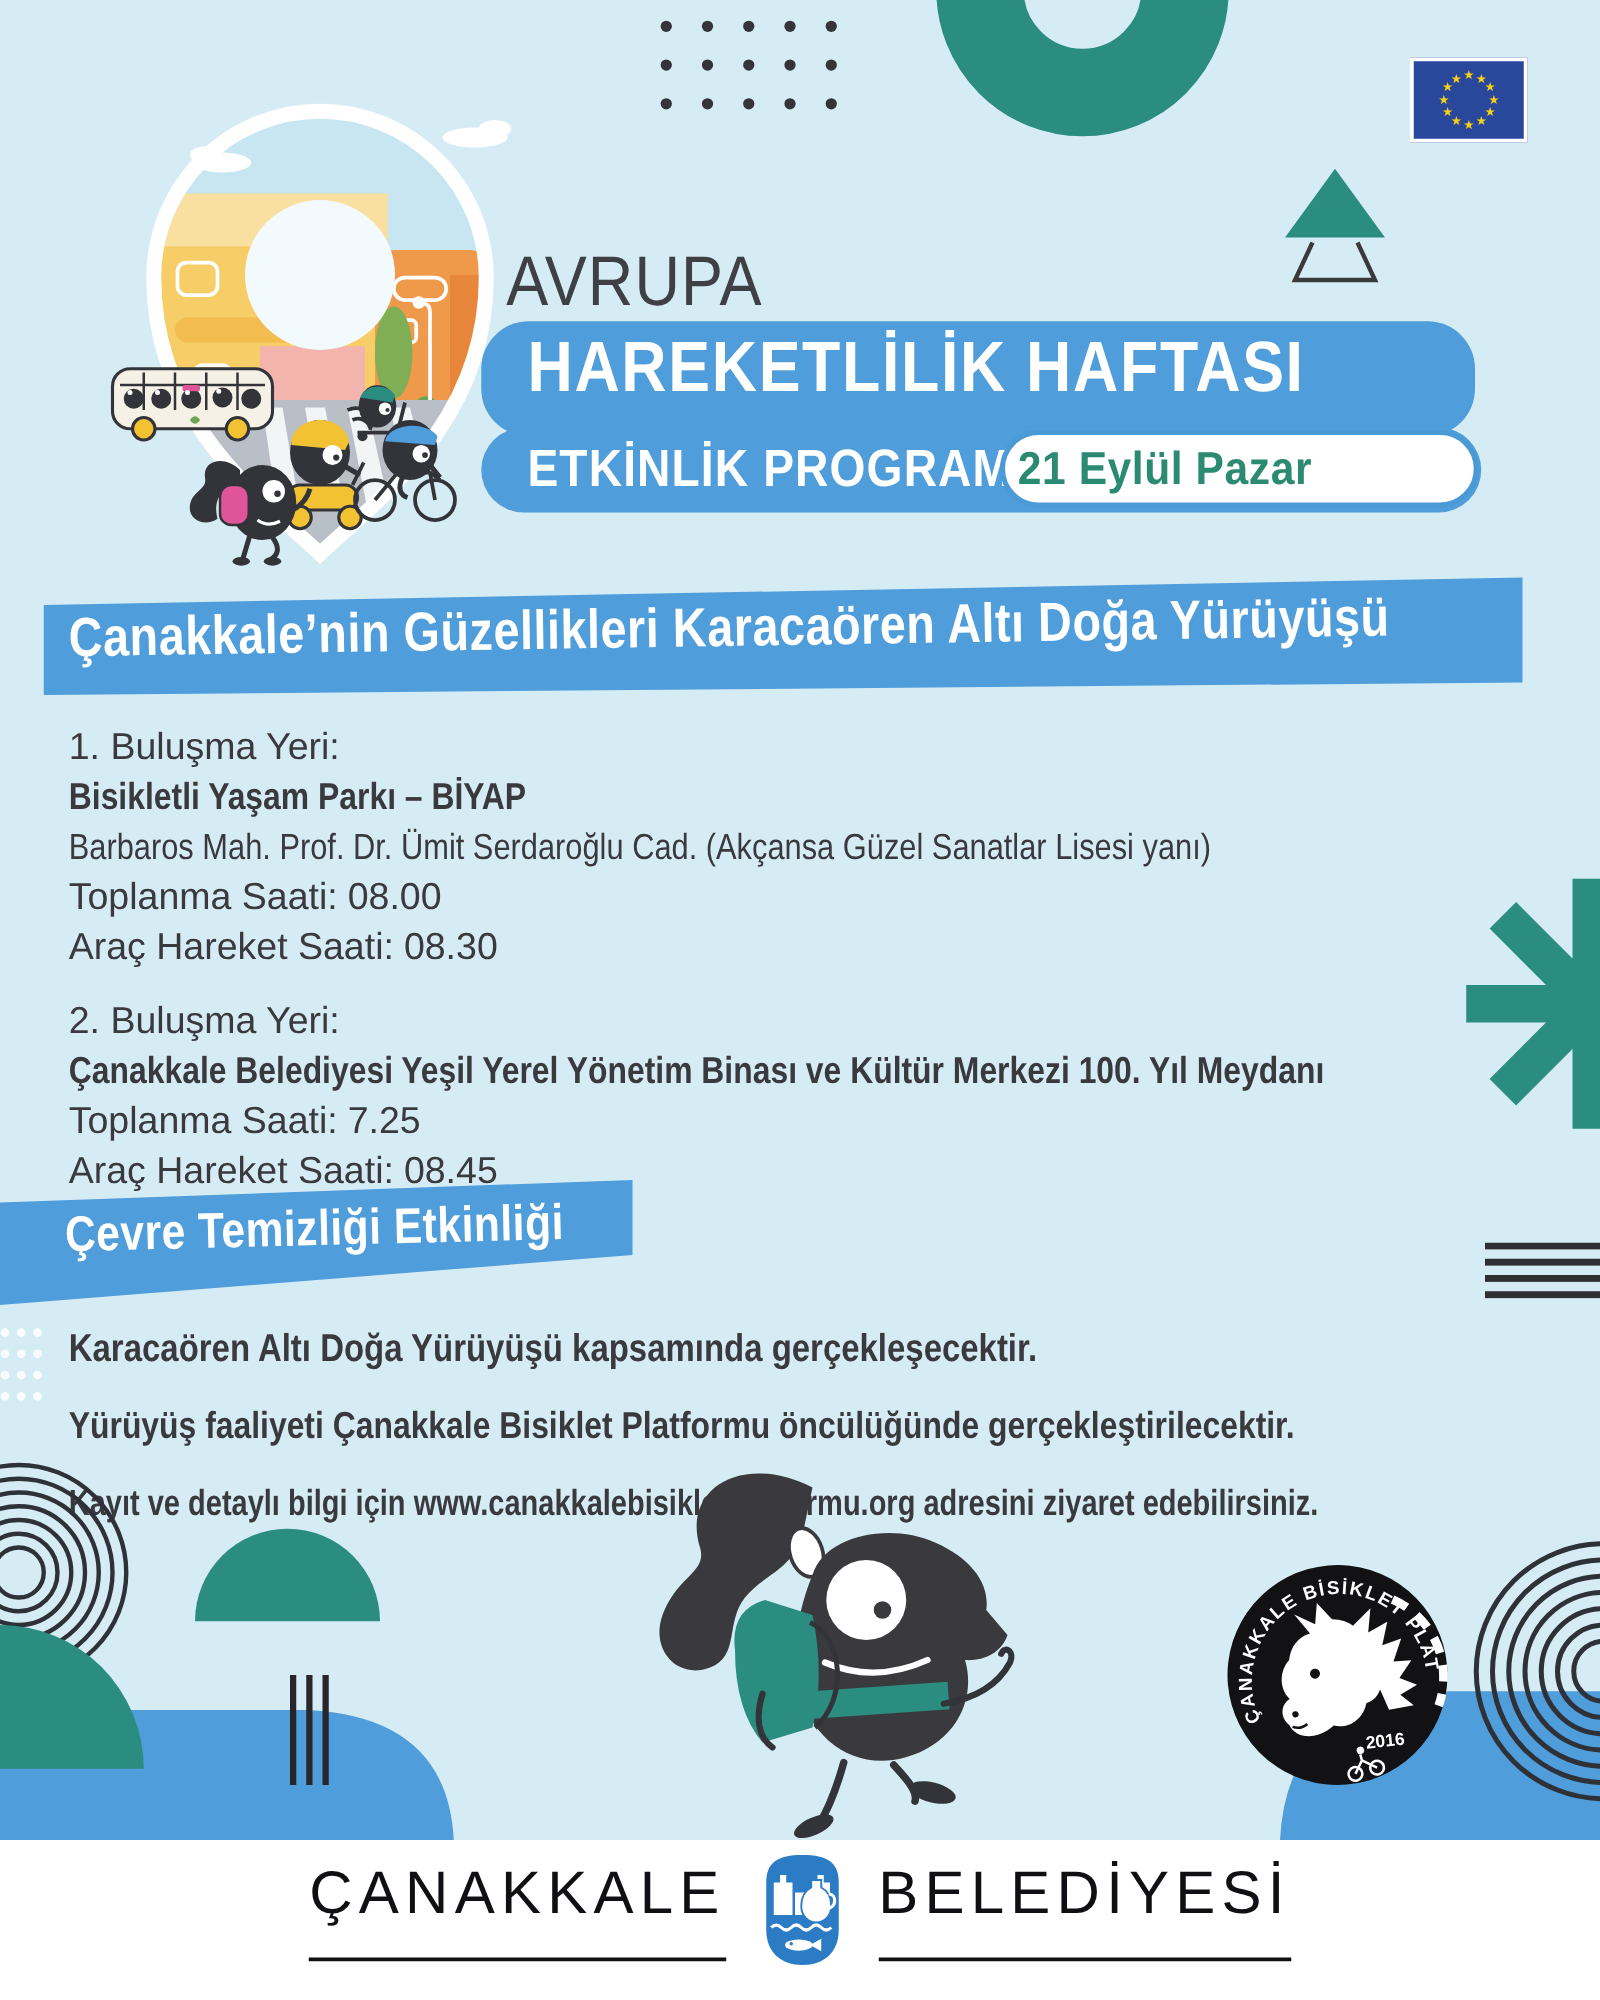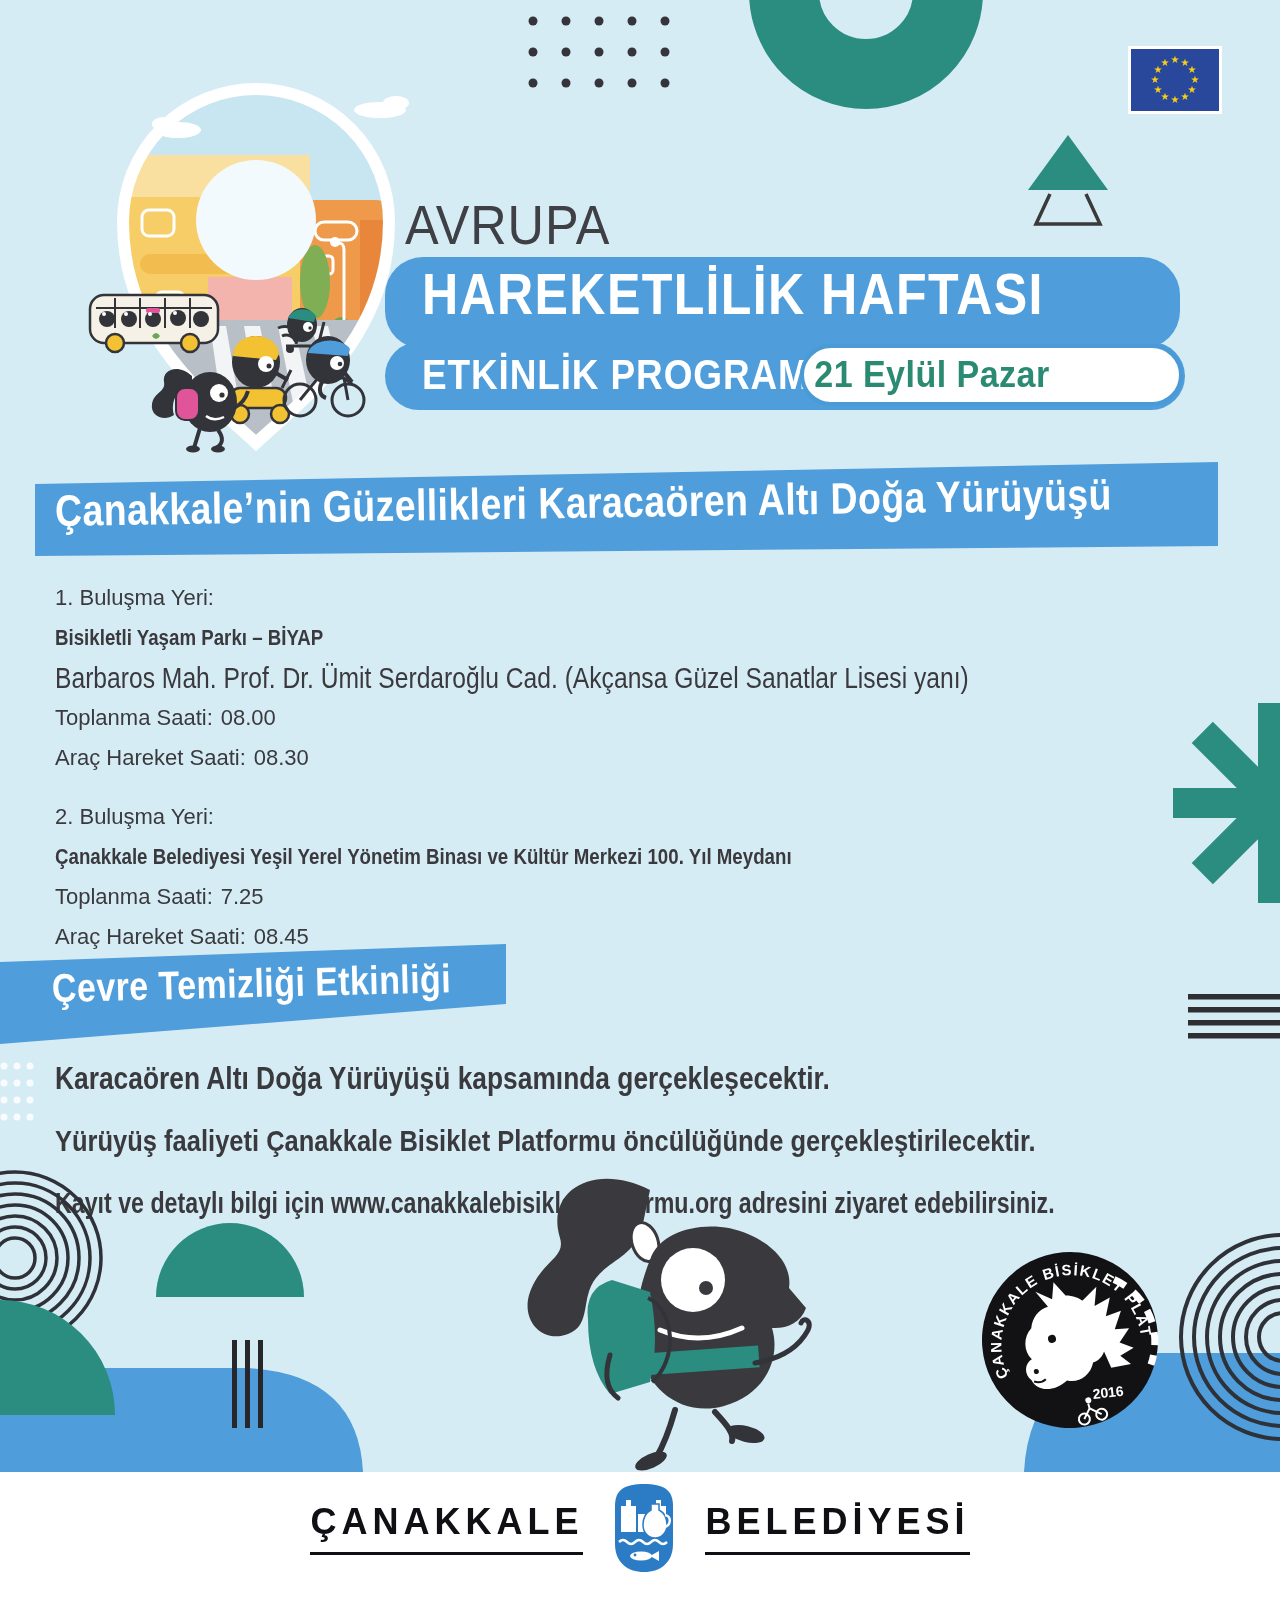--- a/index.html
+++ b/index.html
@@ -22,30 +22,30 @@
   .date-pill span{display:inline-block;line-height:54px;font-size:37px;font-weight:700;color:#2b8a72;
     transform:scaleX(.92);letter-spacing:.5px;white-space:nowrap;}
 
   
   .sect-text-a{left:55px;top:486px;font-size:44px;font-weight:700;color:#fff;
     transform:rotate(-0.9deg) scaleX(.85);transform-origin:0 50%;white-space:nowrap;letter-spacing:.5px;}
   .sect-text-b{left:52px;top:966px;font-size:40px;font-weight:700;color:#fff;
     transform:rotate(-1.4deg) scaleX(.85);transform-origin:0 50%;white-space:nowrap;letter-spacing:.5px;}
 
   
-  .tline{position:absolute;left:55px;font-size:22px;line-height:34px;color:#3a3a3e;}
+  .tline{position:absolute;left:55px;font-size:30px;line-height:34px;color:#3a3a3e;}
   .tline .b{font-weight:700;}
   .tline .time{font-weight:400;padding-left:8px;}
   .bold-note{font-weight:700;}
 
   
   .footer-strip{left:0;top:1472px;width:1280px;height:128px;background:#ffffff;}
   .footer-row{left:0;top:1484px;width:1280px;display:flex;justify-content:center;align-items:center;gap:26px;}
-  .muni-word{font-size:36px;letter-spacing:5px;color:#101014;border-bottom:3px solid #101014;
-    padding-bottom:9px;font-weight:700;}
+  .muni-word{font-size:48px;letter-spacing:5px;color:#101014;border-bottom:3px solid #101014;
+    padding-bottom:24px;font-weight:400;}
 </style>
 </head>
 <body>
 
 <div class="page">
 
   <svg class="abs" style="left:520px;top:8px" width="160" height="90">
     <g fill="#34343a">
       <circle cx="13" cy="13" r="4.5"></circle>
         <circle cx="46" cy="13" r="4.5"></circle>

